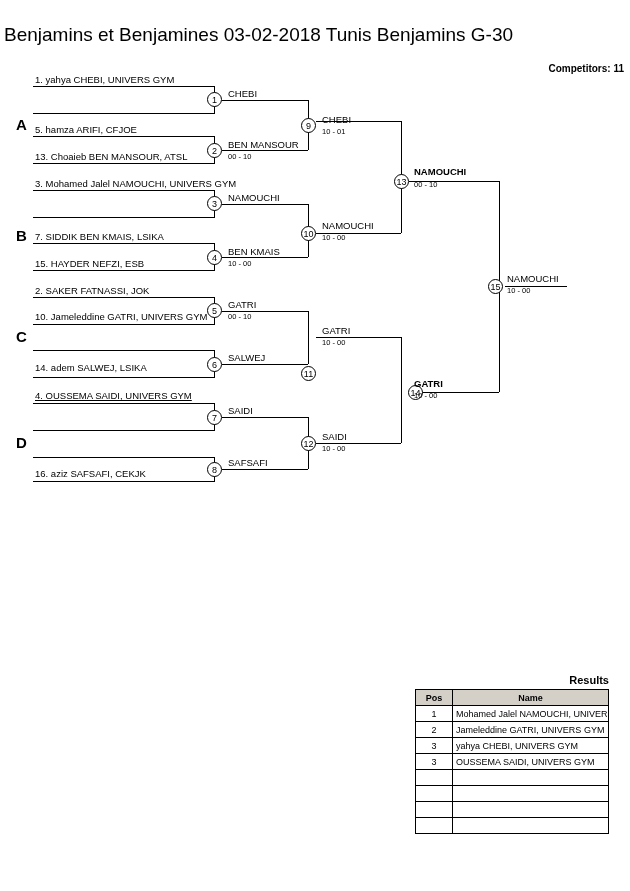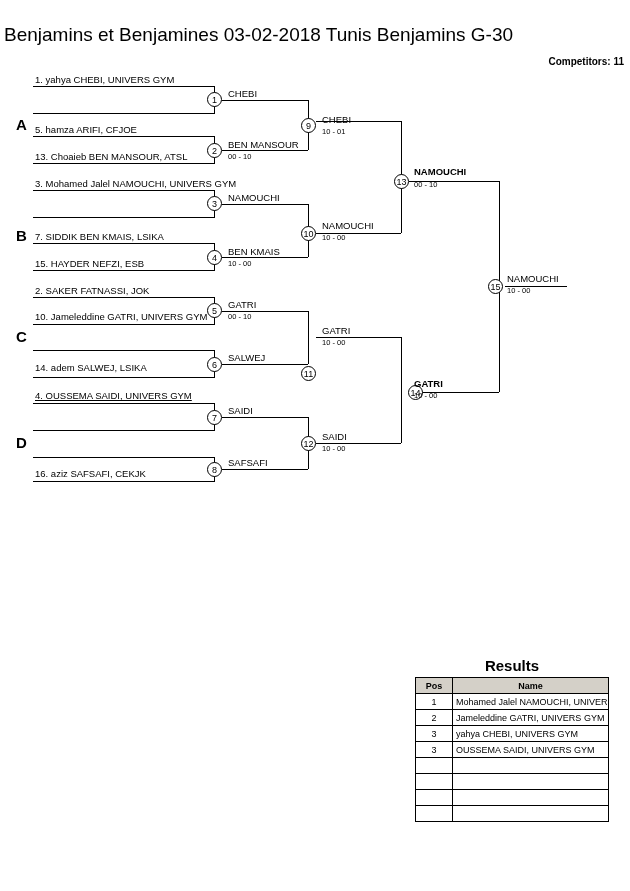--- a/index.html
+++ b/index.html
@@ -26,21 +26,21 @@
     left: 4px;
     top: 24px;
     font-size: 19px;
     font-weight: normal;
     white-space: nowrap;
     letter-spacing: 0px;
   }
   .hdr-competitors {
     position: absolute;
     right: 6px;
-    top: 56px;
+    top: 63px;
     font-size: 10px;
     font-weight: bold;
     white-space: nowrap;
   }
   .line {
     position: absolute;
     background: #000000;
   }
   .hline { height: 1px; }
   .vline { width: 1px; }
@@ -80,24 +80,25 @@
   }
 
   
   .results-wrap {
     position: absolute;
     left: 415px;
     top: 657px;
     width: 194px;
   }
   .results-title {
-    text-align: center;
-    font-size: 15px;
+    text-align: right;
+    font-size: 11px;
     font-weight: bold;
     margin-bottom: 3px;
+    margin-top: 17px;
   }
   table.results {
     border-collapse: collapse;
     width: 194px;
     table-layout: fixed;
   }
   table.results th, table.results td {
     border: 1px solid #000000;
     font-size: 9px;
     height: 15px;

